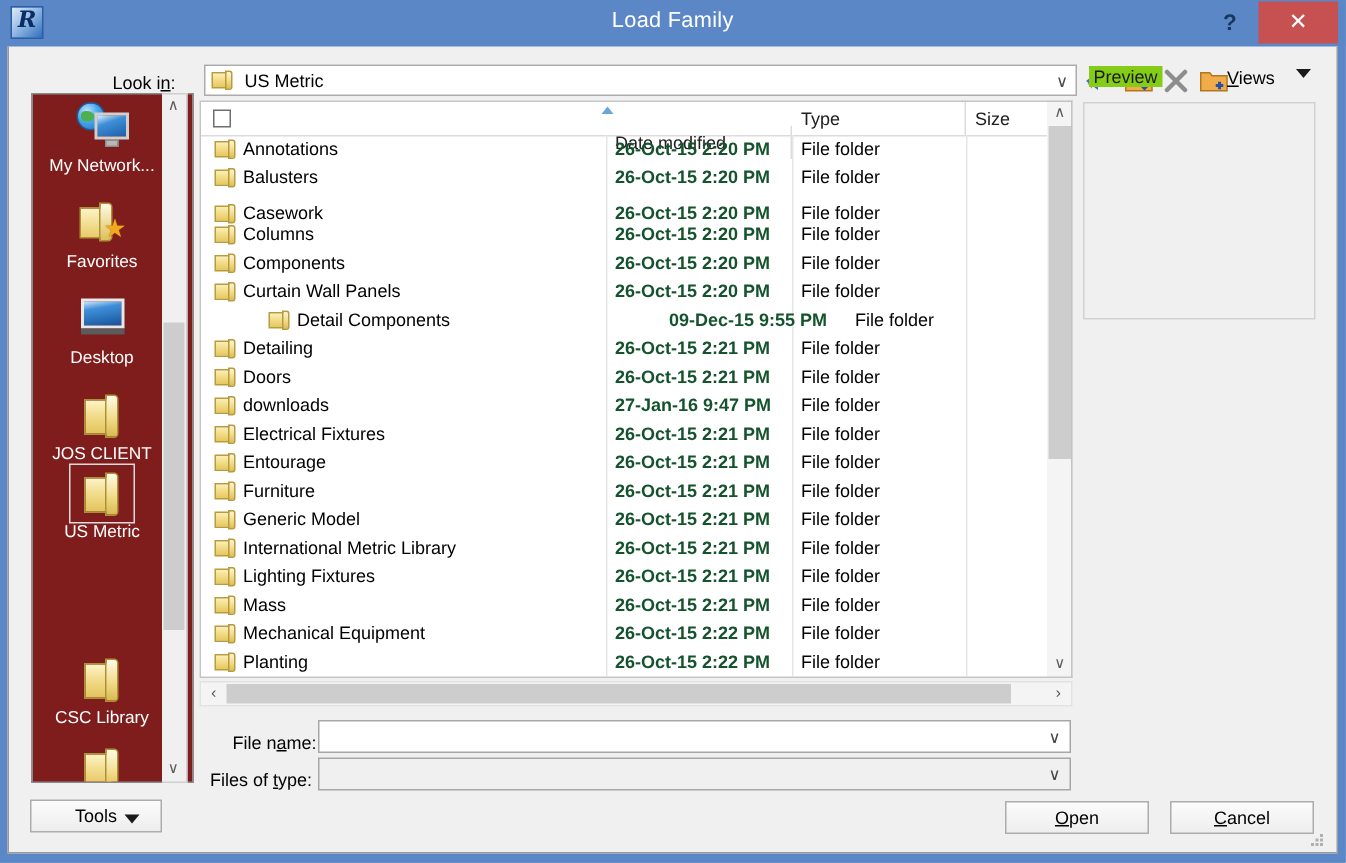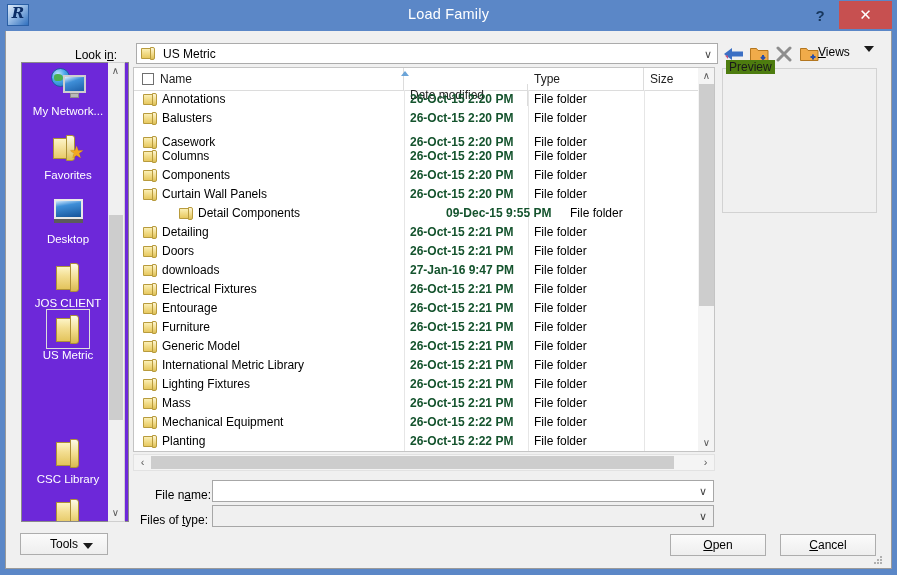--- a/index.html
+++ b/index.html
@@ -144,21 +144,21 @@
     width: 0; height: 0;
     border-left: 5px solid transparent;
     border-right: 5px solid transparent;
     border-top: 6px solid #1a1a1a;
   }
 
   
   #places {
     position: absolute; left: 21px; top: 62px;
     width: 108px; height: 460px;
-    background: #6d28d9;
+    background: #7f1d1d;
     border: 1px solid #8a8a8a;
     box-sizing: border-box;
     overflow: hidden;
   }
   .place {
     position: absolute; left: 3px;
     width: 86px;
     text-align: center;
     color: #ffffff;
     font-size: 11.5px;
@@ -344,22 +344,22 @@
 
   
   #preview-frame {
     position: absolute; left: 722px; top: 68px;
     width: 155px; height: 145px;
     border: 1px solid #d2d2d2;
     background: #f0f0f0;
     box-sizing: border-box;
   }
   #preview-legend {
-    position: absolute; left: 726px; top: 60px;
-    background: #4d7c0f;
+    position: absolute; left: 726px; top: 44px;
+    background: #84cc16;
     padding: 0 3px;
     font-size: 12px; color: #1a1a1a;
   }
 
   
   #fname-label { position:absolute; left:155px; top:488px; font-size:12px; color:#000; }
   #ftype-label { position:absolute; left:140px; top:513px; font-size:12px; color:#000; }
 
   #fname-combo {
     position:absolute; left:212px; top:480px;
@@ -536,21 +536,20 @@
 
   <div id="places-sb">
     <div class="sb-arrow" style="top:0;">∧</div>
     <div class="thumb"></div>
     <div class="sb-arrow" style="bottom:0;">∨</div>
   </div>
 
   <div id="filelist">
     <div id="hdr">
       <div id="hdr-check"></div>
-      <div class="hcell" style="left:0;    width:270px; padding-left:26px;">Name</div>
       <div class="hcell" style="left:270px; width:124px;margin-top:16px;">Date modified</div>
       <div class="hcell" style="left:394px; width:116px;">Type</div>
       <div class="hcell" style="left:510px; width:70px; border-right:none;">Size</div>
       <div id="sort-arrow"></div>
     </div>
 
     <div class="colsep" style="left:270px;"></div>
     <div class="colsep" style="left:394px;"></div>
     <div class="colsep" style="left:510px;"></div>
 

